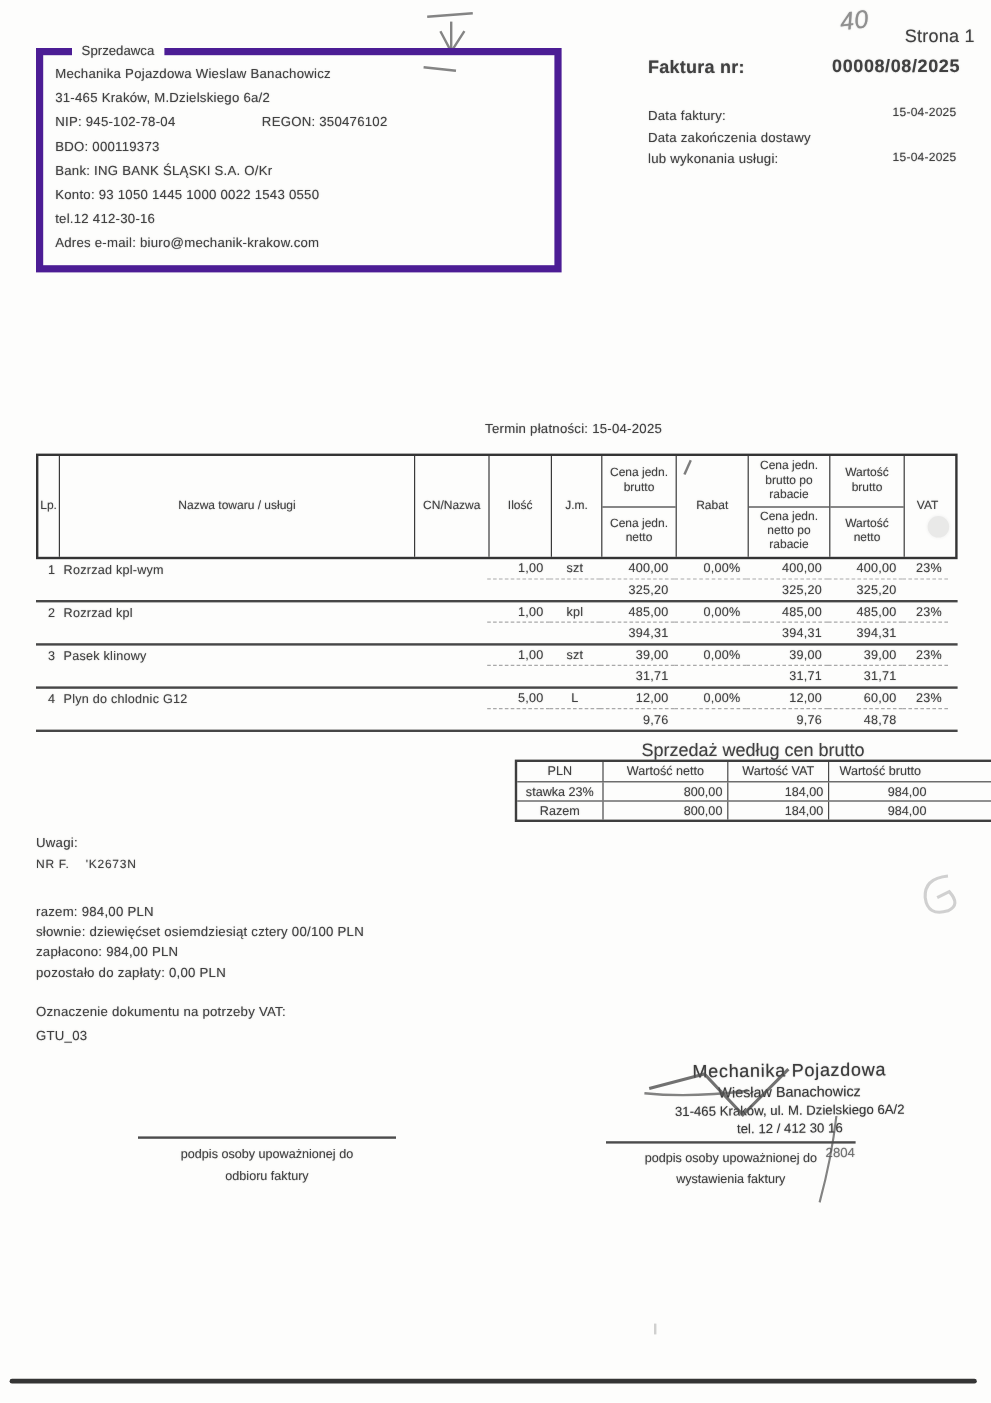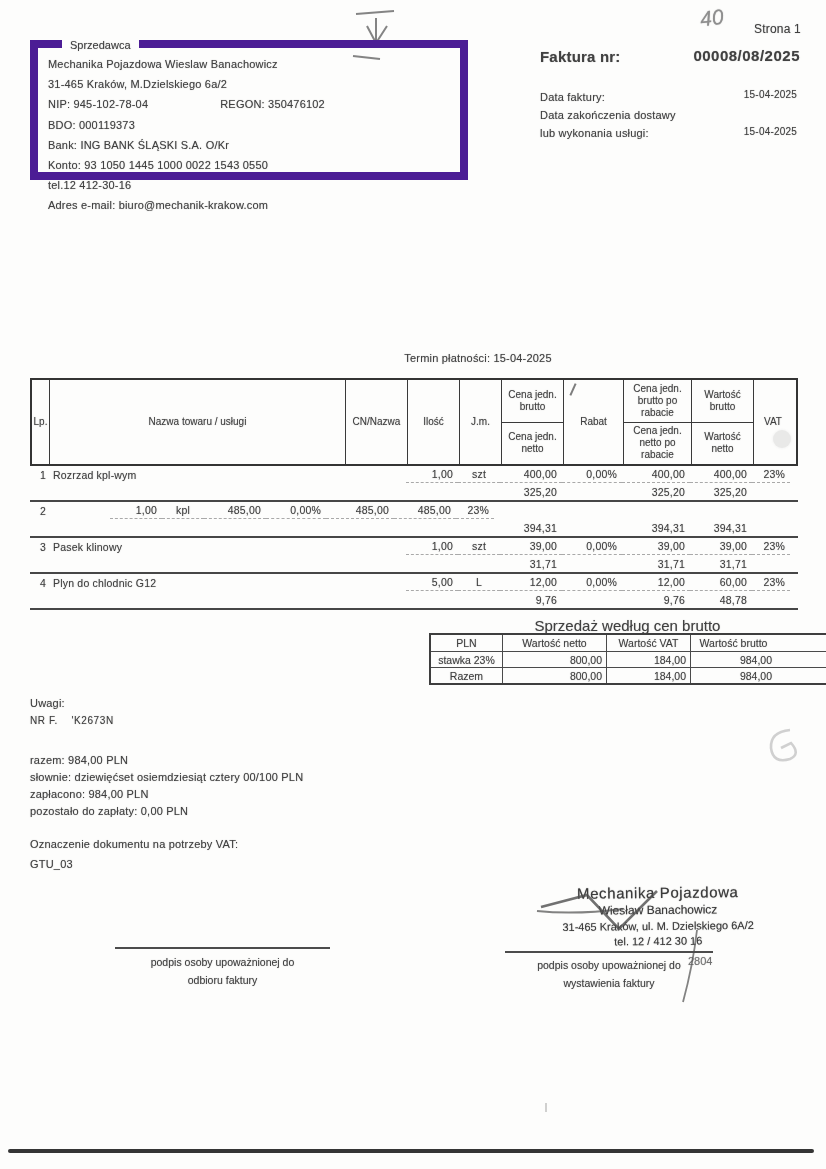--- a/index.html
+++ b/index.html
@@ -3,21 +3,21 @@
 <meta charset="utf-8">
 <style>
   html,body{margin:0;padding:0;background:#ffffff;}
   .page{
     position:relative;width:826px;height:1169px;background:#fdfdfc;
     font-family:"Liberation Sans",sans-serif;color:#414141;overflow:hidden;
   }
   .page *{box-sizing:border-box;}
   .txt{position:absolute;text-shadow:0 0 1px rgba(90,90,90,.55);letter-spacing:.2px;white-space:pre;}
   
-  .seller-box{position:absolute;left:30px;top:40px;width:438px;height:140px;border:8px solid #4c1d95;padding:6px 10px 0 10px;}
+  .seller-box{position:absolute;left:30px;top:40px;width:438px;height:187px;border:6px solid #4c1d95;padding:6px 10px 0 10px;}
   .seller-box .lbl{position:absolute;top:-9px;left:24px;background:#fdfdfc;padding:0 8px;font-size:11px;text-shadow:0 0 1px rgba(90,90,90,.55);}
   .seller-line{font-size:11px;line-height:20.2px;text-shadow:0 0 1px rgba(90,90,90,.55);letter-spacing:.2px;white-space:pre;}
   .regon{margin-left:72px;}
   
   .fbold{font-weight:bold;}
   
   .tbl{position:absolute;left:30px;top:378px;width:768px;}
   .thead{display:flex;border:2px solid #343434;height:88px;font-size:10px;text-align:center;}
   .th{border-right:1px solid #3a3a3a;display:flex;align-items:center;justify-content:center;line-height:1.2;text-shadow:0 0 1px rgba(90,90,90,.5);padding:1px;}
   .th:last-child{border-right:none;}
@@ -60,21 +60,21 @@
   .bottombar{position:absolute;left:8px;top:1149px;width:806px;height:4px;background:#242424;opacity:.92;border-radius:2px;}
   .microtick{position:absolute;left:545px;top:1103px;width:2px;height:9px;background:#9a9a9a;opacity:.45;}
   svg{position:absolute;overflow:visible;}
 </style>
 </head>
 <body>
 
 <div class="page">
 
   <div class="txt hand" style="left:700px;top:6px;font-size:21px;transform:rotate(-7deg);">40</div>
-  <div class="txt" style="left:754px;top:22px;font-size:12px;">Strona 1</div>
+  <div class="txt" style="left:754px;top:22px;font-size:15px;">Strona 1</div>
 
   <svg width="70" height="56" style="left:340px;top:6px;">
     <path d="M16,8 L54,5" stroke="#6e6e6e" stroke-width="2.2" fill="none" opacity=".85"></path>
     <path d="M27,20 L36,37 L47,20" stroke="#6e6e6e" stroke-width="2" fill="none" opacity=".85"></path>
     <path d="M36,12 L36,38" stroke="#6e6e6e" stroke-width="2" fill="none" opacity=".85"></path>
     <path d="M13,50 L40,53" stroke="#6e6e6e" stroke-width="2.2" fill="none" opacity=".85"></path>
   </svg>
 
   <div class="seller-box">
     <div class="lbl">Sprzedawca</div>
@@ -150,20 +150,21 @@
         <div class="td c-rabat"></div>
         <div class="td c-cenar num">325,20</div>
         <div class="td c-wart num">325,20</div>
         <div class="td c-vat"></div>
       </div>
     </div>
 
     <div class="titem">
       <div class="trow rowA">
         <div class="td c-lp lpcell">2</div>
+        <div class="td c-name namecell">Rozrzad kpl</div>
         <div class="td c-cn"></div>
         <div class="td c-qty num sub">1,00</div>
         <div class="td c-jm ctr sub">kpl</div>
         <div class="td c-cena num sub">485,00</div>
         <div class="td c-rabat num sub">0,00%</div>
         <div class="td c-cenar num sub">485,00</div>
         <div class="td c-wart num sub">485,00</div>
         <div class="td c-vat num sub">23%</div>
       </div>
       <div class="trow rowB">

